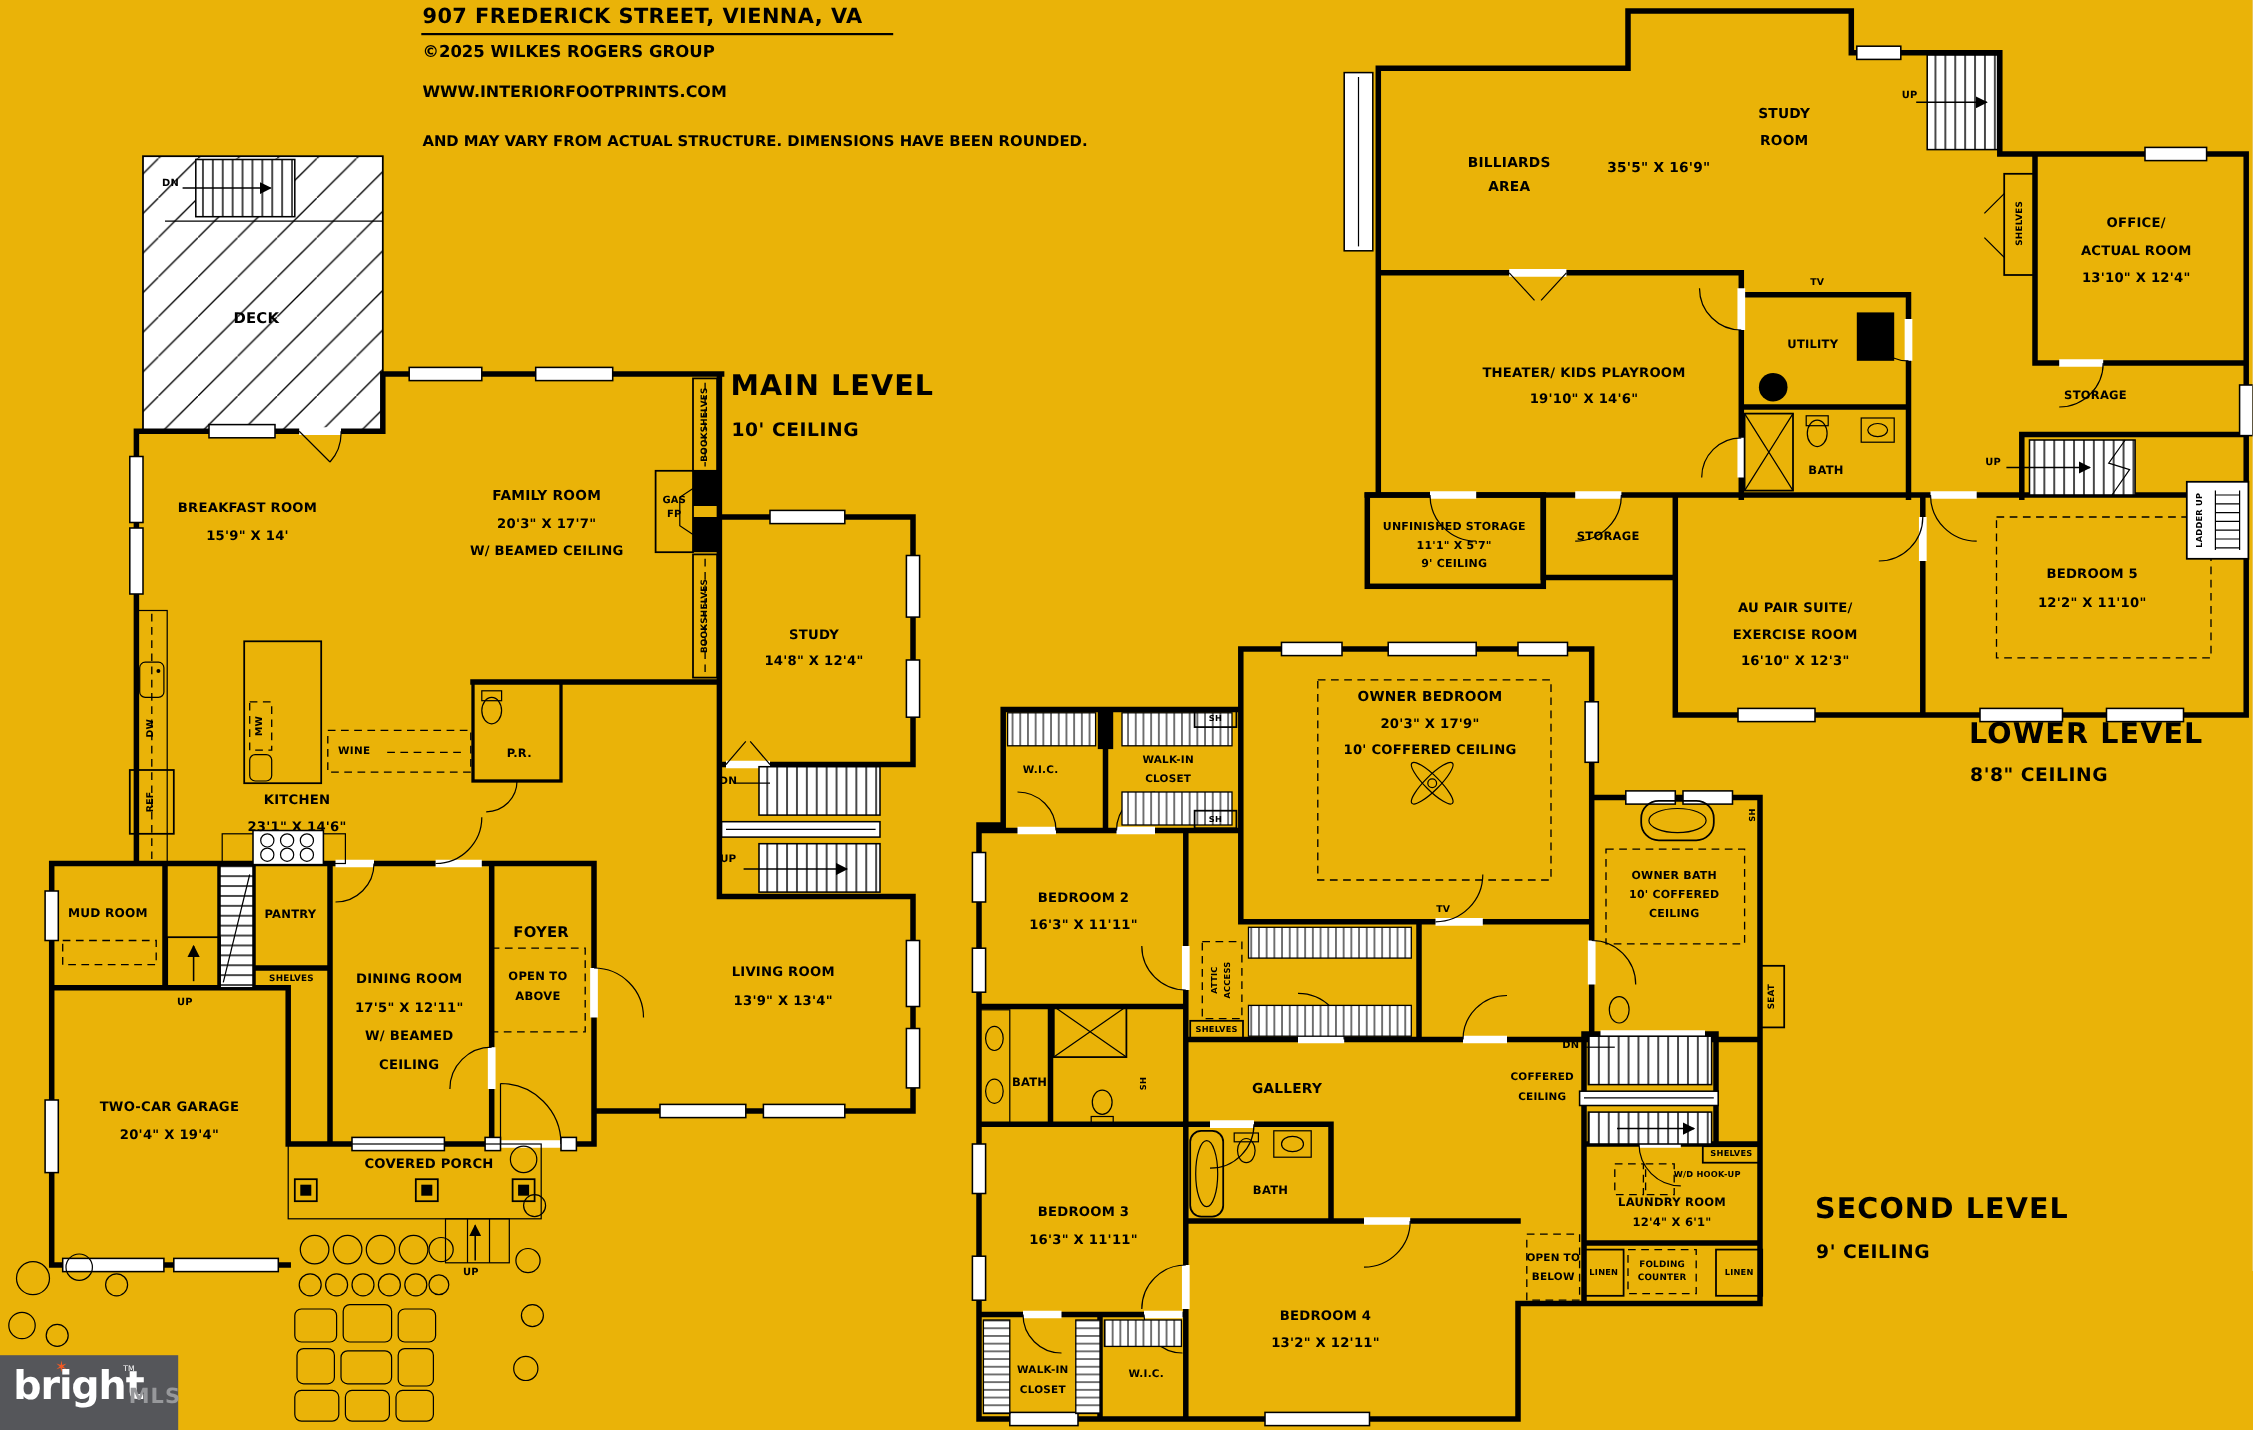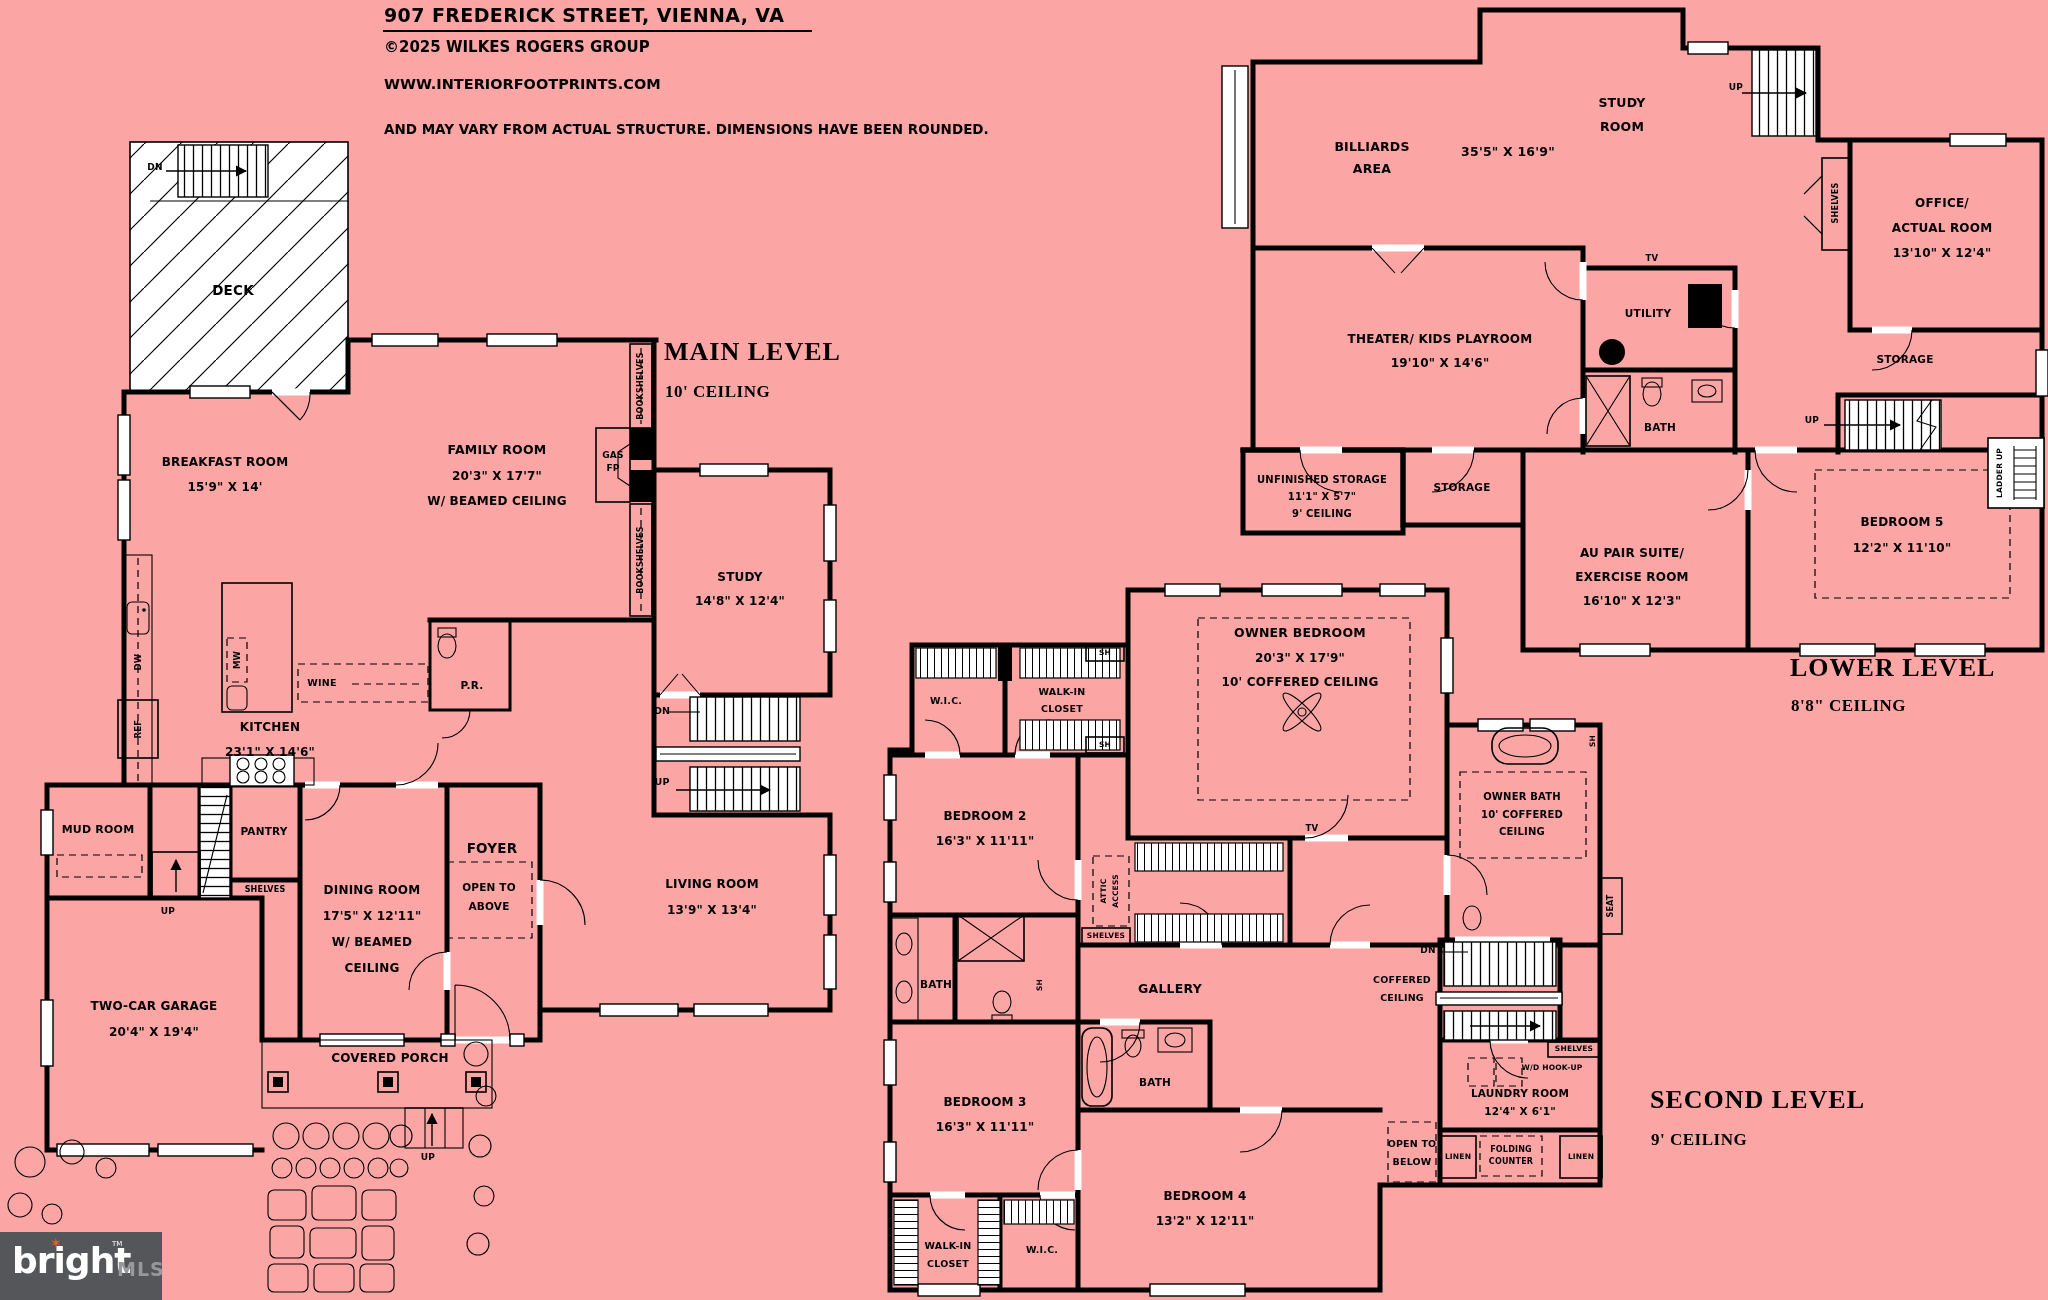--- a/index.html
+++ b/index.html
@@ -1,22 +1,22 @@
 <!DOCTYPE html>
 <html><head>
 <meta charset="utf-8">
 <style>
   html,body{margin:0;padding:0;background:#e8e8e8;}
-  #stage{position:relative;width:2048px;height:1300px;background:#fca5a5;overflow:hidden;
+  #stage{position:relative;width:2048px;height:1300px;background:#eab308;overflow:hidden;
          font-family:"DejaVu Sans",sans-serif;color:#000;}
   #plansvg{position:absolute;left:0;top:0;}
   .lbl{position:absolute;white-space:nowrap;font-weight:600;letter-spacing:.2px;line-height:1.05;
        transform:translate(-50%,-50%);text-align:center;}
   .rot{transform:translate(-50%,-50%) rotate(-90deg);}
-  .lft{transform:translate(0,-50%);font-family:Liberation Serif, serif;}
+  .lft{transform:translate(0,-50%);}
   .s7{font-size:7.5px}.s8{font-size:8px}.s85{font-size:8.5px}.s9{font-size:9px}.s95{font-size:9.5px}
   .s10{font-size:10px}.s105{font-size:10.5px}.s11{font-size:11px}.s12{font-size:12px}
   .s125{font-size:12.5px}.s13{font-size:13.5px}
   .ttl{font-size:26px;font-weight:700;letter-spacing:1px}
   .sub{font-size:17px;font-weight:600;letter-spacing:.5px}
   .hdr{position:absolute;white-space:nowrap;font-weight:600}
   .w{stroke:#000;stroke-width:5;fill:none;stroke-linecap:square}
   .w3{stroke:#000;stroke-width:3;fill:none;stroke-linecap:square}
   .t{stroke:#000;stroke-width:1.6;fill:none}
   .t2{stroke:#000;stroke-width:1.1;fill:none}

